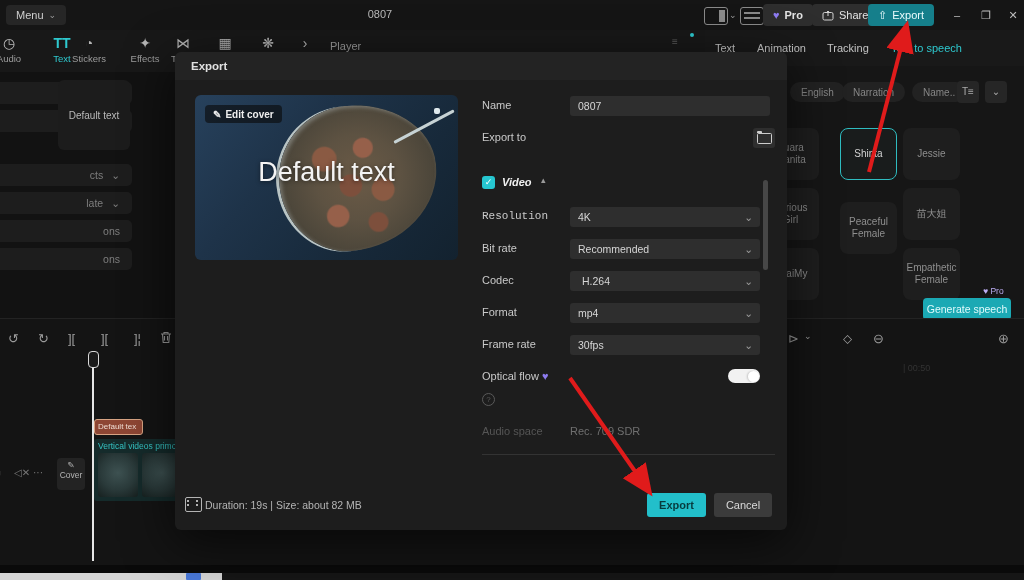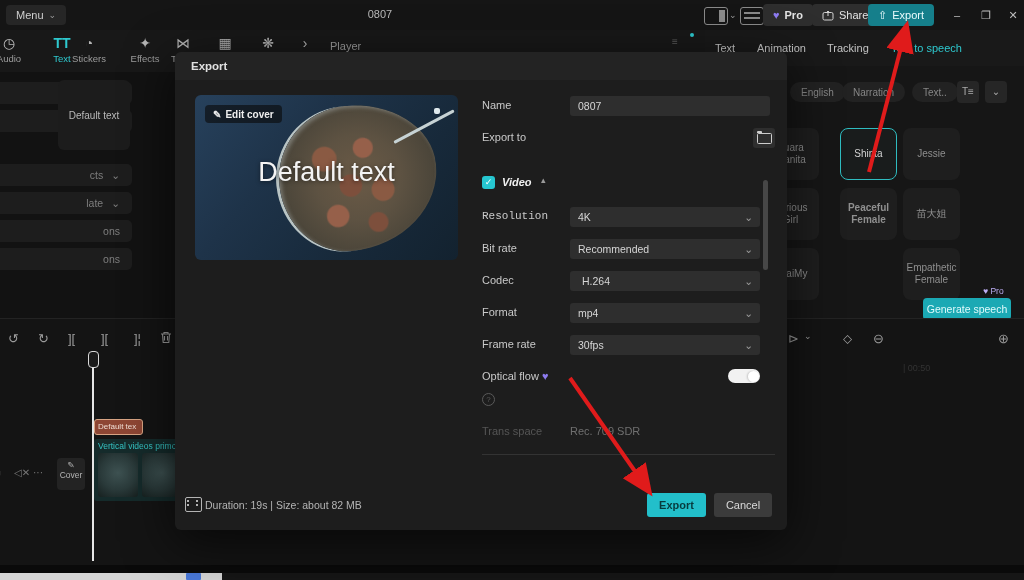--- a/index.html
+++ b/index.html
@@ -186,29 +186,29 @@
 
   <div class="abs right-panel">
     <div class="rp-tabs">
       <span class="rp-tab" style="left:10px;">Text</span>
       <span class="rp-tab" style="left:52px;">Animation</span>
       <span class="rp-tab" style="left:122px;">Tracking</span>
       <span class="rp-tab active" style="left:186px;">Text to speech</span>
     </div>
     <div class="f-chip" style="left:85px;">English</div>
     <div class="f-chip" style="left:137px;">Narration</div>
-    <div class="f-chip" style="left:207px;">Text..</div>
+    <div class="f-chip" style="left:207px;">Name..</div>
     <div class="sq-btn" style="left:252px;"><span>T≡</span></div>
     <div class="sq-btn" style="left:280px;"><span>⌄</span></div>
 
     <div class="voice" style="left:57px;top:98px;">Suara Wanita</div>
     <div class="voice selected" style="left:135px;top:98px;">Shinta</div>
     <div class="voice" style="left:198px;top:98px;">Jessie</div>
     <div class="voice" style="left:57px;top:158px;">Serious Girl</div>
-    <div class="voice" style="left:135px;top:158px;font-weight:bold;">Peaceful Female</div>
+    <div class="voice" style="left:135px;top:172px;">Peaceful Female</div>
     <div class="voice" style="left:198px;top:158px;">苗大姐</div>
     <div class="voice" style="left:57px;top:218px;">HoaiMy</div>
     <div class="voice" style="left:198px;top:218px;">Empathetic Female</div>
 
     <div class="pro-mini"><span>♥</span> <span>Pro</span></div>
     <div class="gen-btn">Generate speech</div>
   </div>
 
   <div class="abs timeline">
     <span class="tl-ico" style="left:8px;">↺</span>
@@ -315,21 +315,21 @@
     <span class="fld-label" style="top:254px;">Format</span>
     <div class="dd" style="top:251px;"><span>mp4</span><span class="caret">⌄</span></div>
 
     <span class="fld-label" style="top:286px;">Frame rate</span>
     <div class="dd" style="top:283px;"><span>30fps</span><span class="caret">⌄</span></div>
 
     <span class="fld-label" style="top:318px;"><span>Optical flow</span> <span style="color:#8d7bf0;">♥</span></span>
     <div class="toggle"></div>
     <div class="help">?</div>
 
-    <span class="dim-label">Trans space</span>
+    <span class="dim-label">Audio space</span>
     <span class="dim-value">Rec. 709 SDR</span>
     <div class="divider"></div>
     <div class="scrollbar"></div>
 
     <div class="film"></div>
     <span class="dlg-footer-info">Duration: 19s | Size: about 82 MB</span>
     <div class="btn btn-export">Export</div>
     <div class="btn btn-cancel">Cancel</div>
   </div>
 

